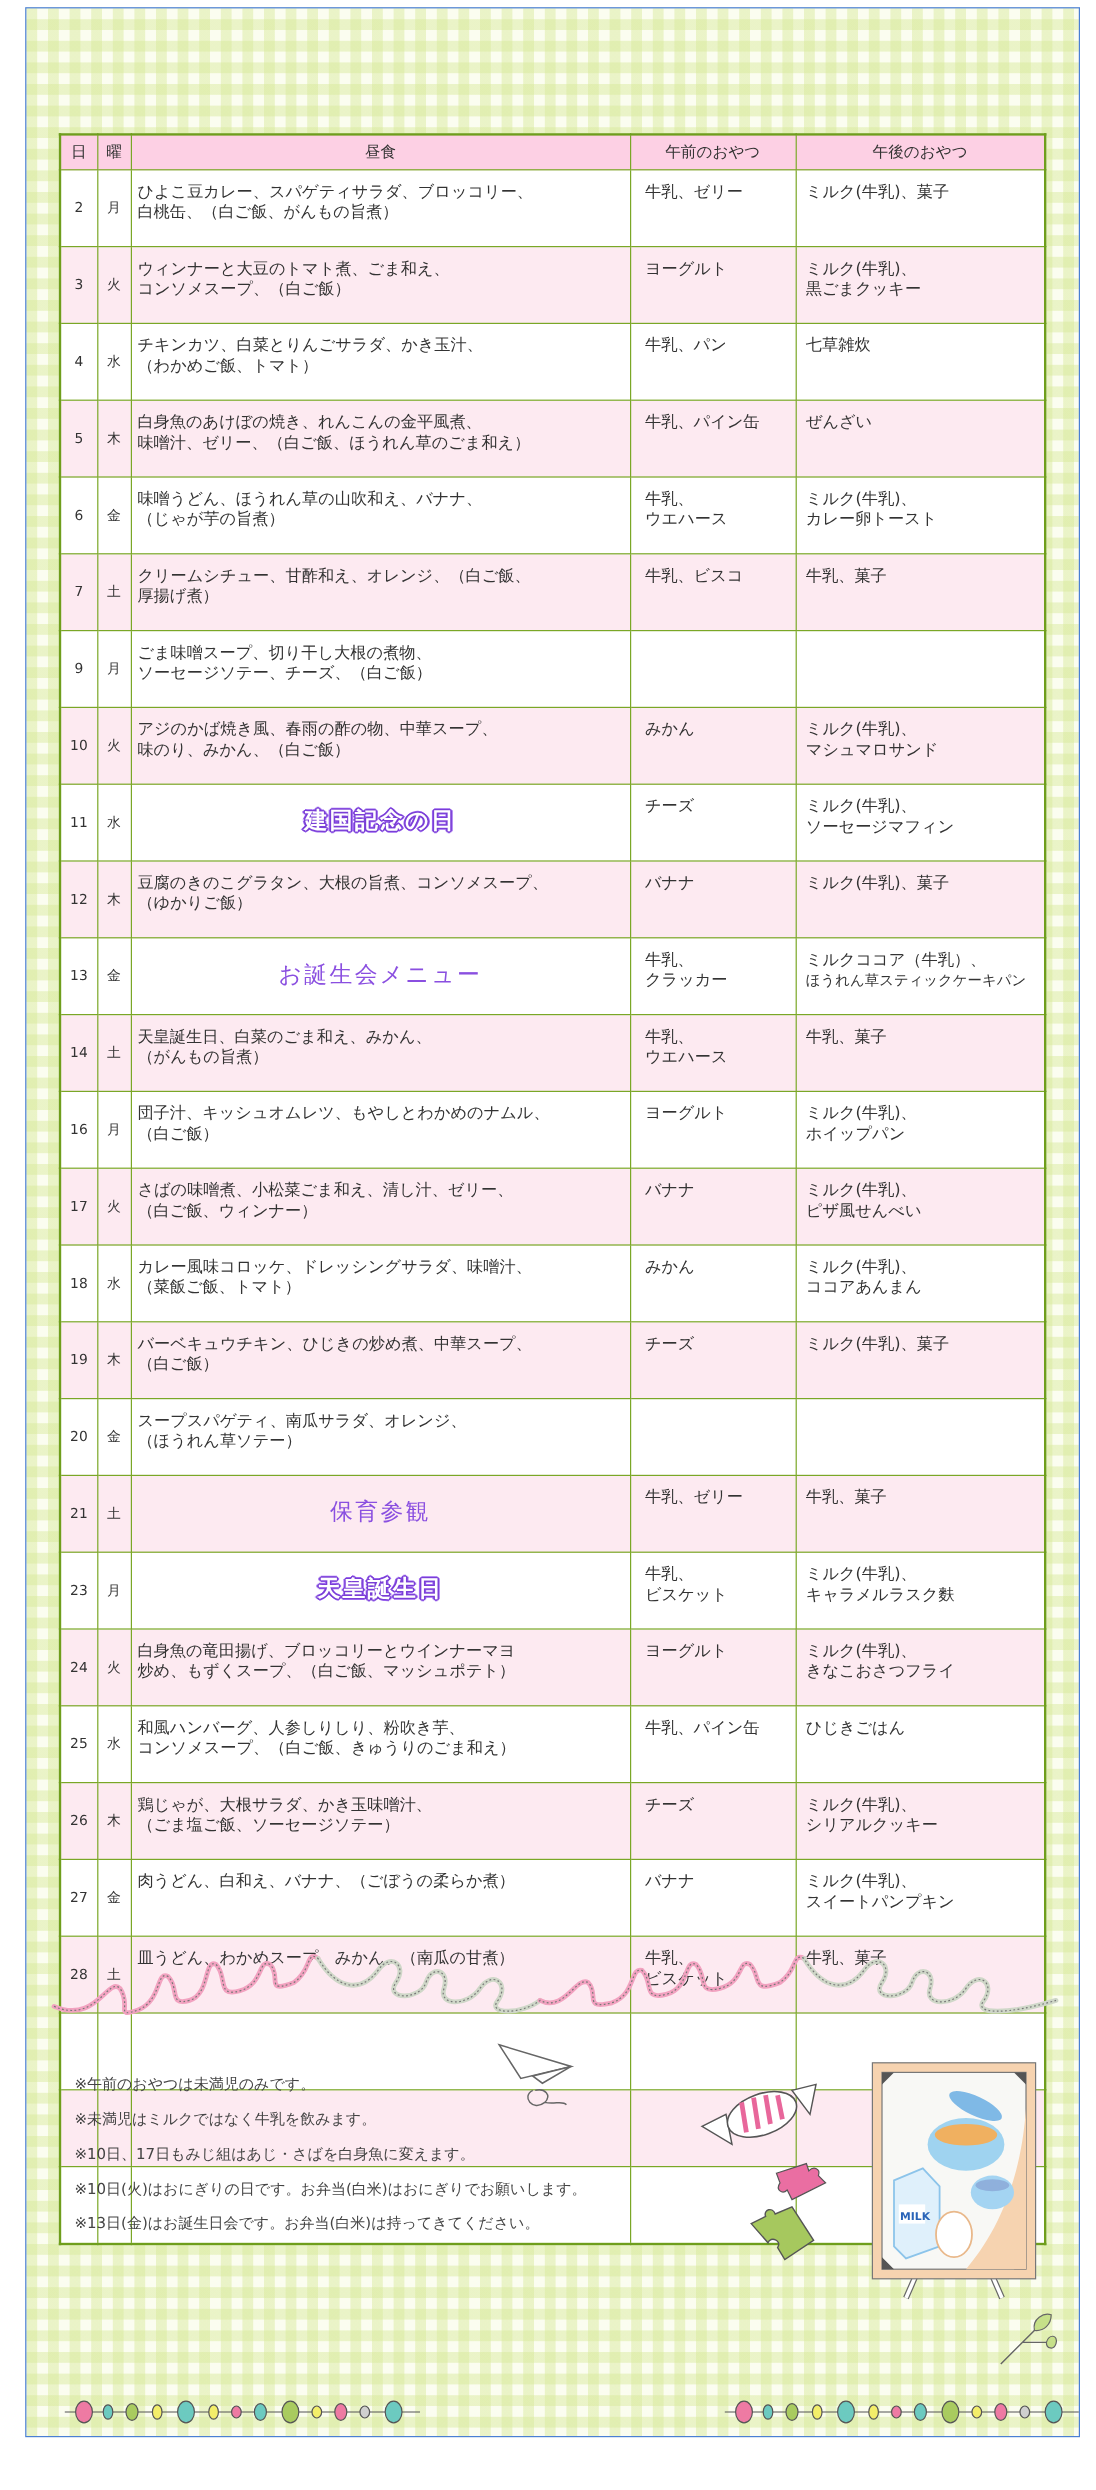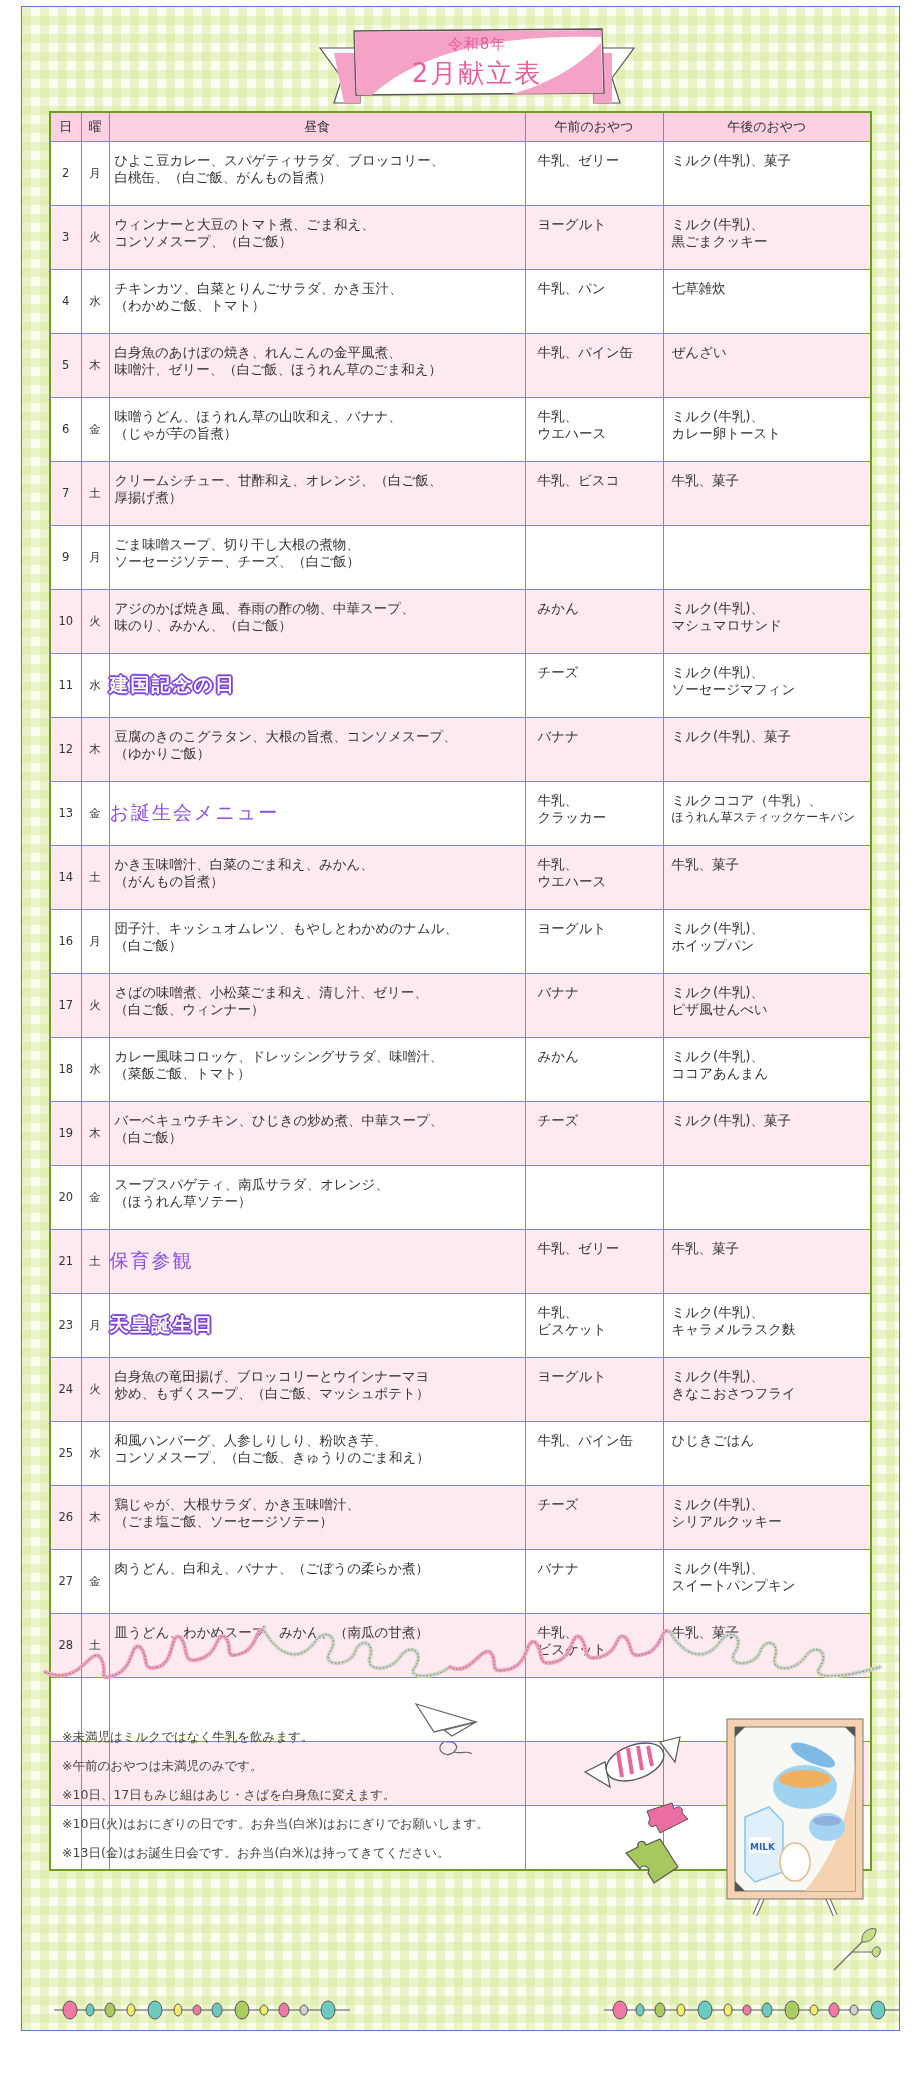--- a/index.html
+++ b/index.html
@@ -30,21 +30,21 @@
   .menu-table { border:2.5px solid #6f9e1c; }
   .menu-table th { background:#fdd0e4; font-weight:normal; font-size:13px; color:#333;
     height:28px; text-align:center; }
   .menu-table td { height:53px; vertical-align:top; font-size:13.5px; line-height:17px; color:#333; }
   .menu-table tr.pink td { background:#fdeaf1; }
   .menu-table tr.white td { background:#ffffff; }
   .menu-table td.day, .menu-table td.dow { vertical-align:middle; text-align:center; font-size:11.5px; }
   .menu-table td.lunch { padding:10px 2px 0 5px; }
   .menu-table td.snack { padding:10px 4px 0 12px; }
   .menu-table td.snack2 { padding:10px 12px 0 8px; }
-  .menu-table td.event { vertical-align:middle; text-align:left; padding:0; }
+  .menu-table td.event { vertical-align:middle; text-align:center; padding:0; }
   .evt { font-size:19px; font-weight:bold; letter-spacing:2px; }
   .evt.outline { color:#ffffff; -webkit-text-stroke:0; text-shadow:
       1px 0 0 #7a3fd6, -1px 0 0 #7a3fd6, 0 1px 0 #7a3fd6, 0 -1px 0 #7a3fd6,
       1px 1px 0 #7a3fd6, -1px -1px 0 #7a3fd6, 1px -1px 0 #7a3fd6, -1px 1px 0 #7a3fd6,
       2px 0 0 #9c66f0, -2px 0 0 #9c66f0, 0 2px 0 #9c66f0, 0 -2px 0 #9c66f0; }
   .evt.solid { color:#8a4fe0; font-weight:normal; }
   .cell-line { display:block; white-space:nowrap; }
   .snack-small { font-size:12px; }
 
   
@@ -61,35 +61,20 @@
   .easel { position:absolute; left:703px; top:1710px; width:140px; height:200px; }
   .leaf { position:absolute; left:810px; top:1920px; }
   .beads-l { position:absolute; left:30px; top:1988px; }
   .beads-r { position:absolute; left:580px; top:1988px; }
 </style>
 </head>
 <body>
 
 <div class="frame">
 
-  <div class="banner">
-    <svg width="330" height="86" viewBox="0 0 330 86">
-
-      <path d="M8 25 L48 25 L48 80 L22 80 L30 55 Z" fill="#ffffff" stroke="#555" stroke-width="1.2"></path>
-      <path d="M22 30 L48 30 L48 80 L32 80 Z" fill="#f4a3c6"></path>
-      <path d="M322 25 L282 25 L282 80 L308 80 L300 55 Z" fill="#ffffff" stroke="#555" stroke-width="1.2"></path>
-      <path d="M300 30 L282 30 L282 80 L300 80 Z" fill="#f4a3c6"></path>
-
-      <path d="M42 8 L290 6 L292 70 L44 72 Z" fill="#ffffff" stroke="#555" stroke-width="1.3"></path>
-      <path d="M43 9 L289 7 L289 14 C220 12 120 18 60 72 L45 72 Z" fill="#f4a3c6"></path>
-      <path d="M289 20 L291 70 L200 71 C240 60 270 40 289 20 Z" fill="#f4a3c6"></path>
-    </svg>
-    <div class="era">令和8年</div>
-    <div class="title">2月献立表</div>
-  </div>
 
   <table class="menu-table">
     <colgroup>
       <col style="width:31px">
         <col style="width:28px">
         <col style="width:416px">
         <col style="width:138px">
         <col style="width:208px">
     </colgroup>
     <thead>
@@ -250,21 +235,21 @@
           </td>
           <td class="snack2">
             <span class="cell-line">ミルクココア（牛乳）、</span>
             <span class="cell-line snack-small">ほうれん草スティックケーキパン</span>
           </td>
         </tr>
         <tr class="pink">
           <td class="day">14</td>
           <td class="dow">土</td>
           <td class="lunch">
-            <span class="cell-line">かき玉味噌汁、白菜のごま和え、みかん、</span>
+            <span class="cell-line">天皇誕生日、白菜のごま和え、みかん、</span>
             <span class="cell-line">（がんもの旨煮）</span>
           </td>
           <td class="snack">
             <span class="cell-line">牛乳、</span>
             <span class="cell-line">ウエハース</span>
           </td>
           <td class="snack2">
             <span class="cell-line">牛乳、菓子</span>
           </td>
         </tr>
@@ -463,22 +448,22 @@
       <path d="M225 15 C240 40 260 45 275 25 C285 10 300 20 290 35 C280 50 310 50 315 35 C320 20 335 25 330 40 C325 55 350 55 360 40 C370 25 385 35 375 50 C365 62 395 62 410 50" stroke="#cfd7c8"></path>
       <path d="M410 50 C430 60 440 30 450 35 C460 45 445 58 470 52 C490 45 485 22 495 25 C505 35 495 50 515 45 C535 40 530 15 540 20 C550 30 540 45 560 40 C580 35 575 15 585 20 C595 30 585 45 610 35 C625 25 620 10 630 15" stroke="#f2a2c0"></path>
       <path d="M630 15 C645 40 665 45 680 25 C690 10 705 20 695 35 C685 50 715 50 720 35 C725 20 740 25 735 40 C730 55 755 55 765 40 C775 25 790 35 780 50 C770 62 800 62 840 50" stroke="#cfd7c8"></path>
     </g>
     <g fill="none" stroke="#777" stroke-width="1" stroke-dasharray="1.5 2">
       <path d="M5 55 C40 70 50 30 60 40 C70 55 55 65 75 58 C95 50 90 25 100 30 C110 40 100 55 118 50 C135 45 130 15 140 20 C150 30 140 48 160 42 C180 36 175 15 185 20 C195 30 180 45 205 35 C220 25 215 8 225 15 C240 40 260 45 275 25 C285 10 300 20 290 35 C280 50 310 50 315 35 C320 20 335 25 330 40 C325 55 350 55 360 40 C370 25 385 35 375 50 C365 62 395 62 410 50 C430 60 440 30 450 35 C460 45 445 58 470 52 C490 45 485 22 495 25 C505 35 495 50 515 45 C535 40 530 15 540 20 C550 30 540 45 560 40 C580 35 575 15 585 20 C595 30 585 45 610 35 C625 25 620 10 630 15 C645 40 665 45 680 25 C690 10 705 20 695 35 C685 50 715 50 720 35 C725 20 740 25 735 40 C730 55 755 55 765 40 C775 25 790 35 780 50 C770 62 800 62 840 50"></path>
     </g>
   </svg>
 
   <div class="notes">
+    <div class="note">※午前のおやつは未満児のみです。</div>
     <div class="note">※未満児はミルクではなく牛乳を飲みます。</div>
-    <div class="note">※午前のおやつは未満児のみです。</div>
     <div class="note">※10日、17日もみじ組はあじ・さばを白身魚に変えます。</div>
     <div class="note">※10日(火)はおにぎりの日です。お弁当(白米)はおにぎりでお願いします。</div>
     <div class="note">※13日(金)はお誕生日会です。お弁当(白米)は持ってきてください。</div>
   </div>
 
   <svg class="plane" width="70" height="60" viewBox="0 0 70 60">
     <path d="M2 2 L62 20 L20 30 Z" fill="#fff" stroke="#666" stroke-width="1.3"></path>
     <path d="M62 20 L38 34 L30 28 Z" fill="#fff" stroke="#666" stroke-width="1.3"></path>
     <path d="M30 40 C20 45 30 58 40 50 C46 44 40 38 32 40 M40 50 C48 52 55 48 58 52" fill="none" stroke="#666" stroke-width="1.2"></path>
   </svg>

